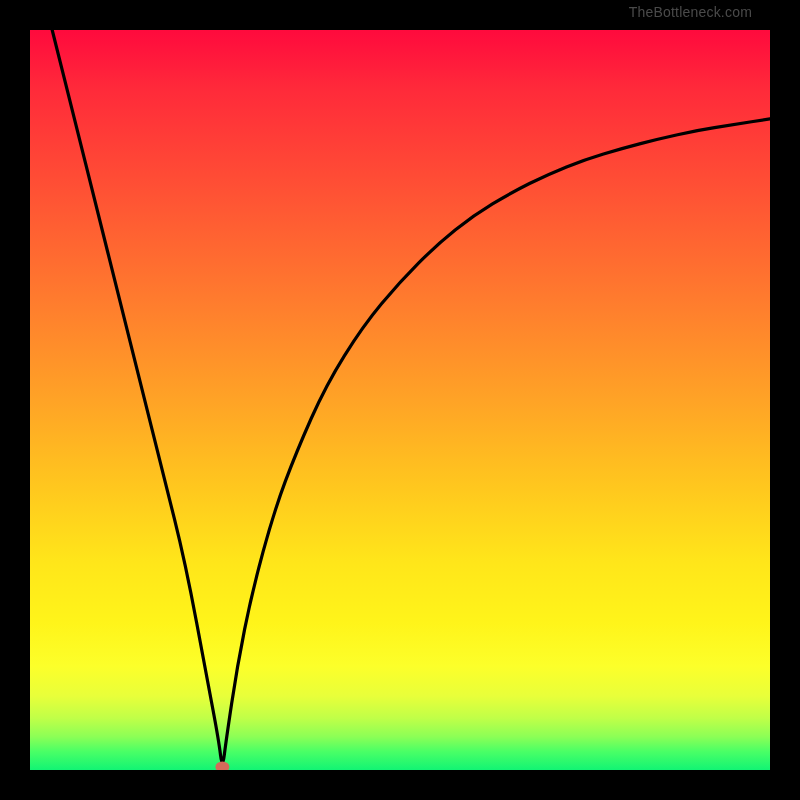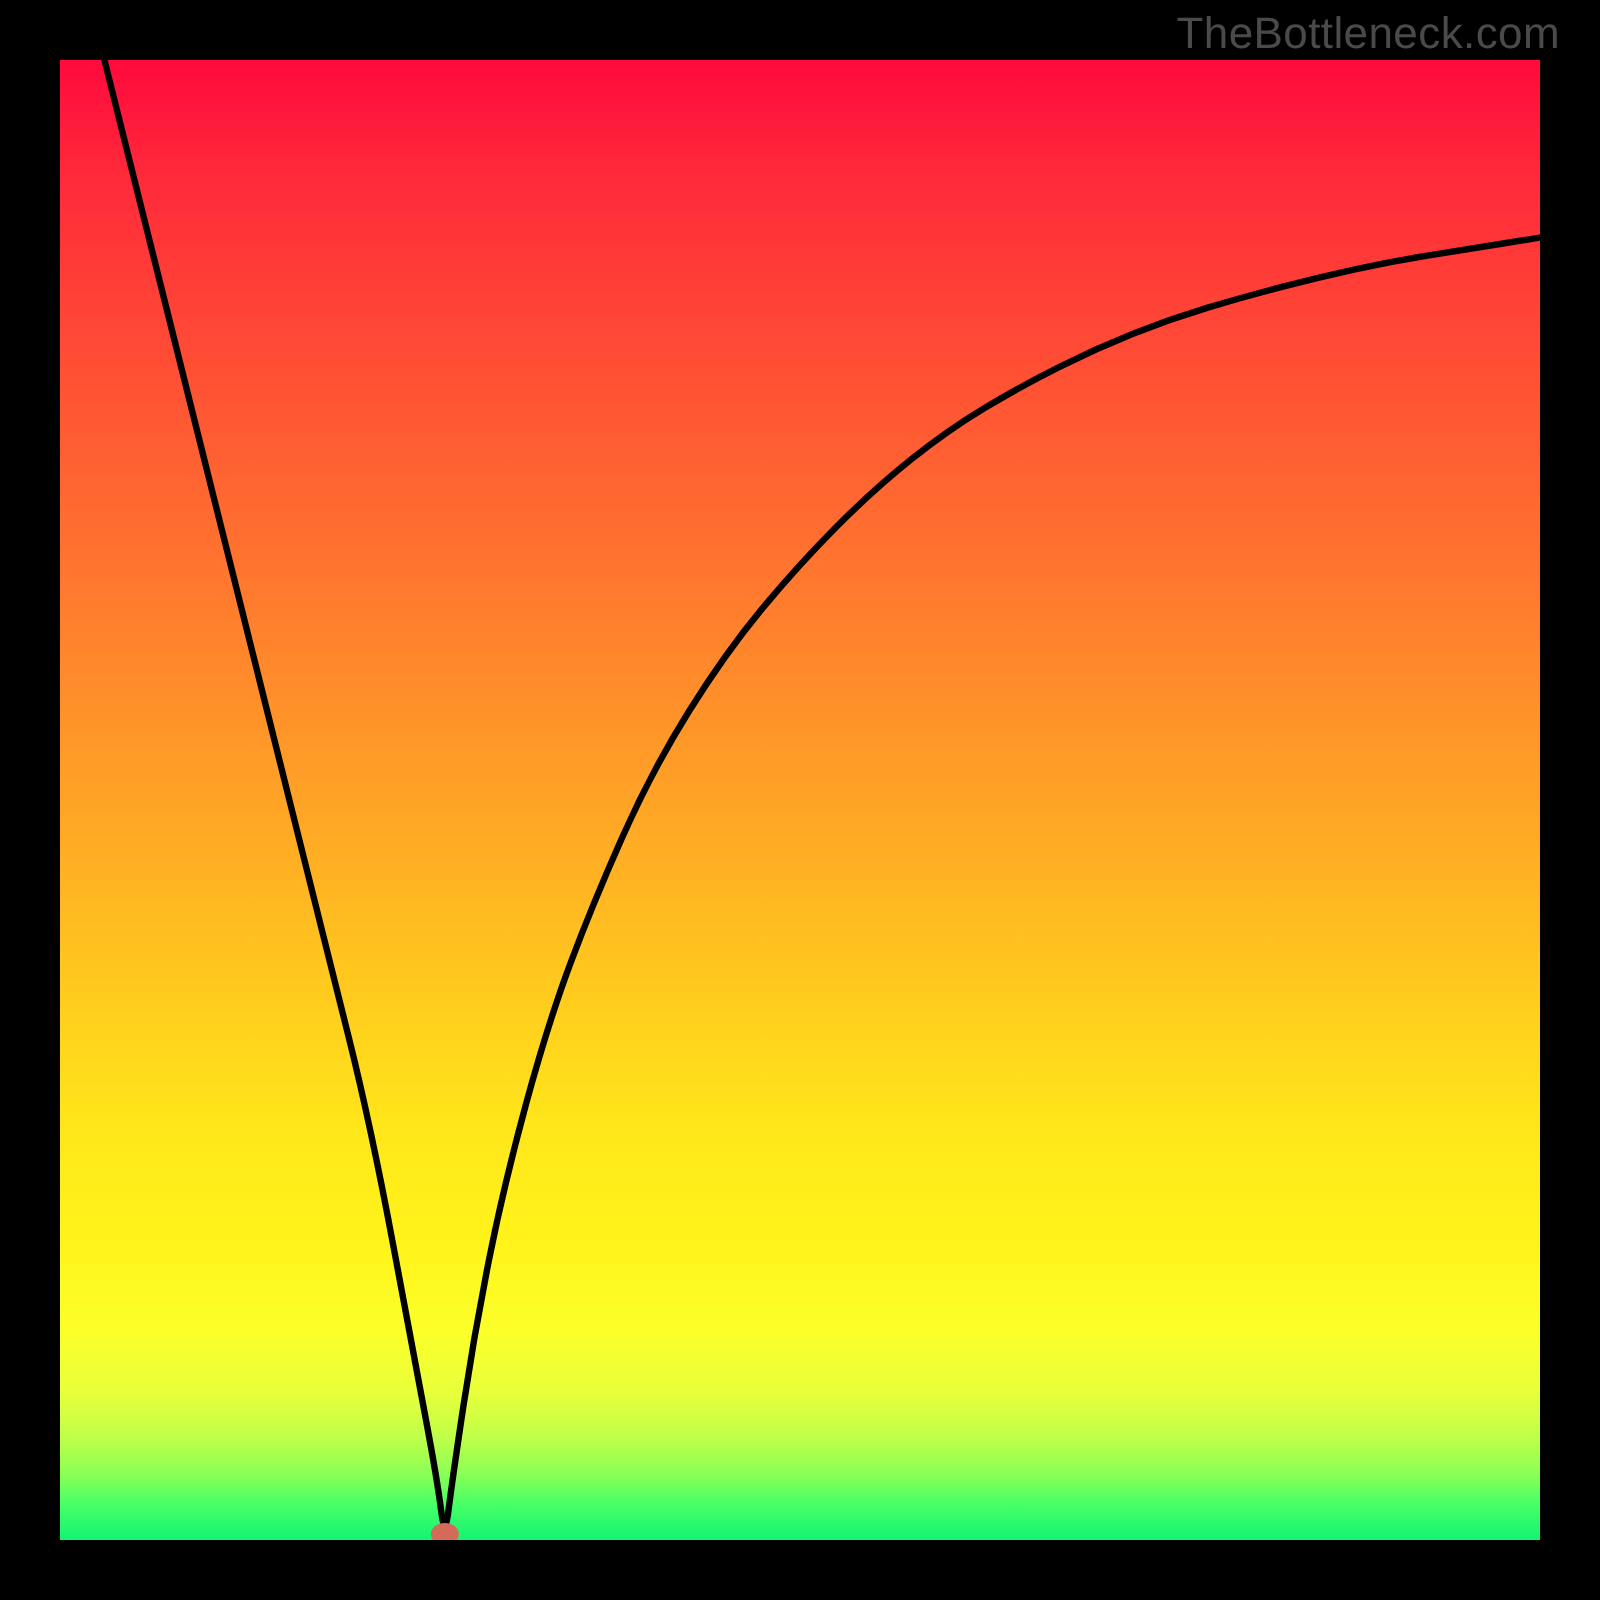--- a/index.html
+++ b/index.html
@@ -49,23 +49,23 @@
   }
   .curve-svg {
     position: absolute;
     inset: 0;
     width: 100%;
     height: 100%;
   }
   .watermark {
     position: absolute;
     top: 4px;
-    right: 20px;
+    right: 48px;
     color: #4a4a4a;
-    font-size: 22px;
+    font-size: 14px;
     font-weight: 500;
     letter-spacing: 0.2px;
     user-select: none;
   }
 </style>
 </head>
 <body>
 
 <div class="frame">
 

